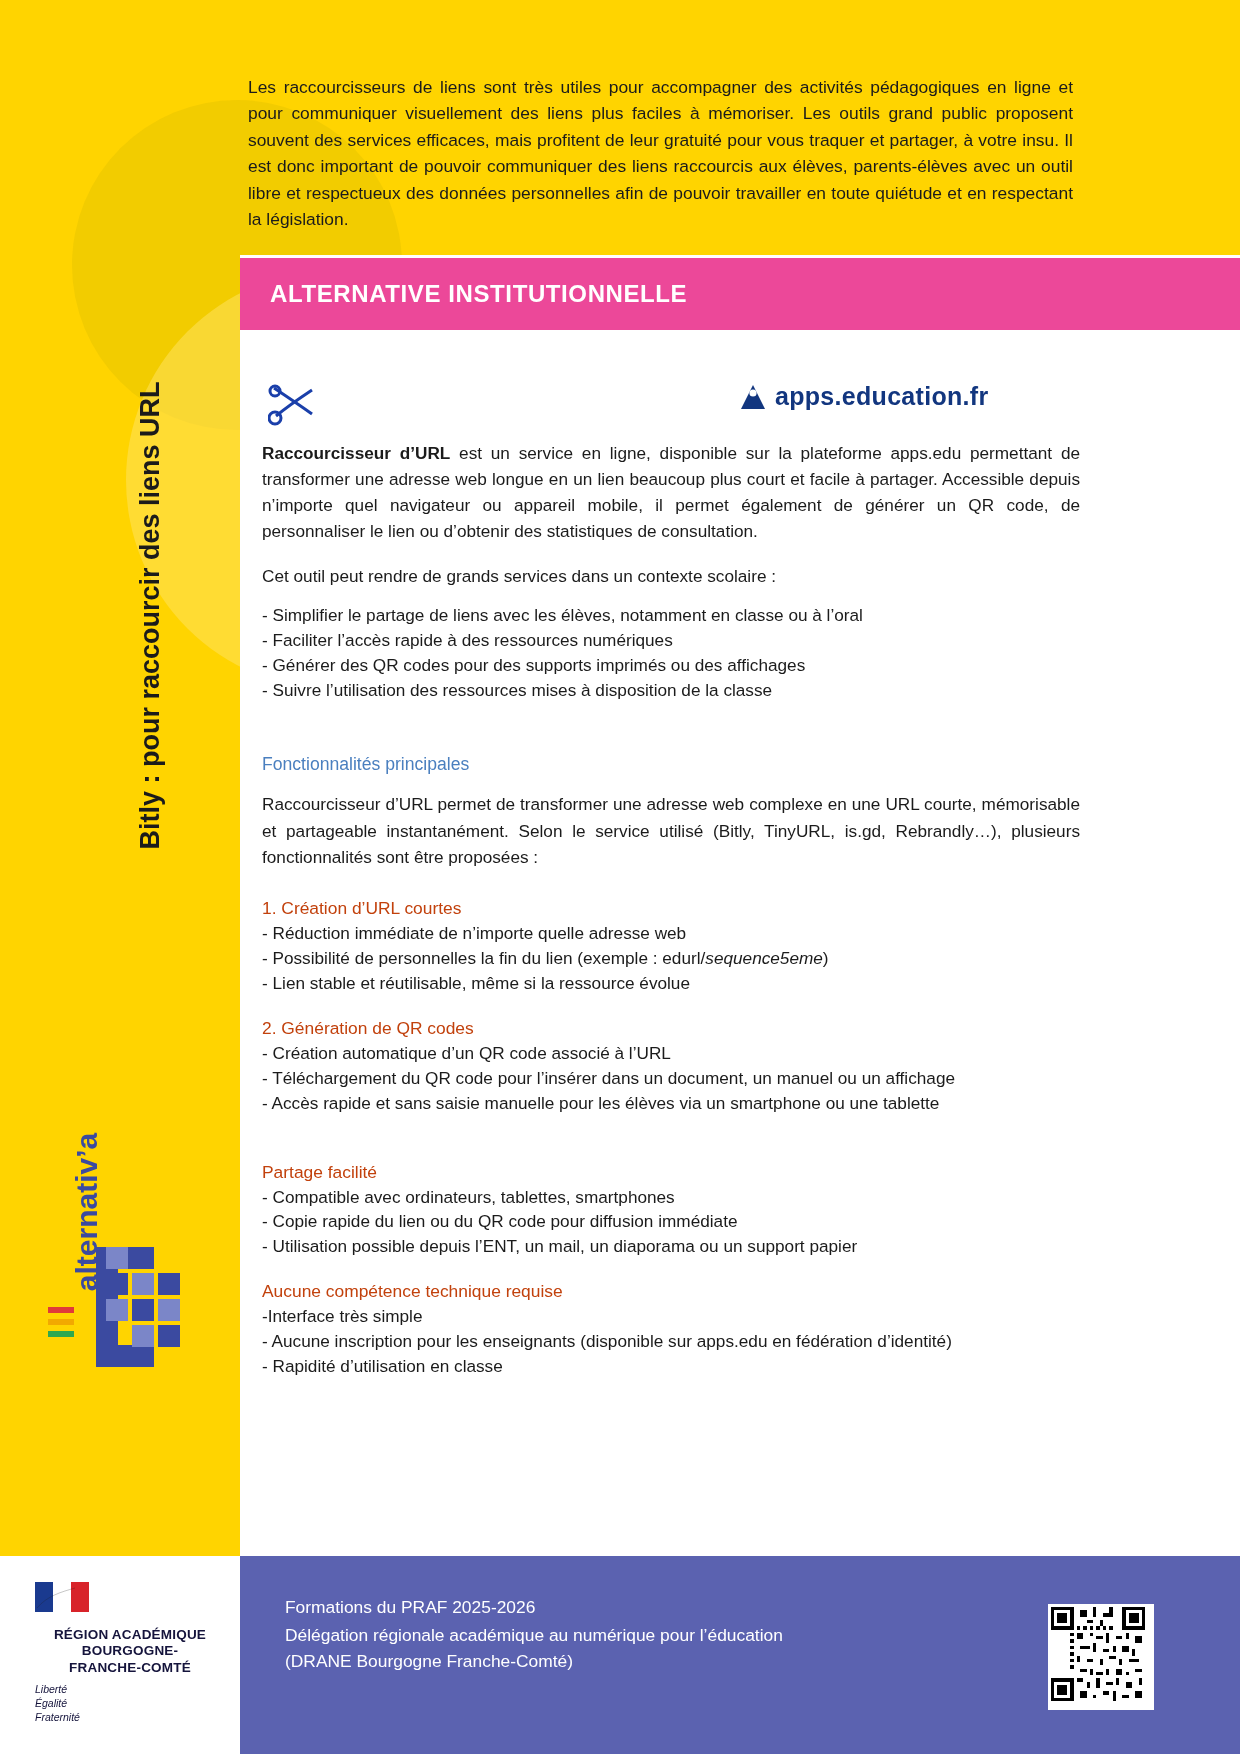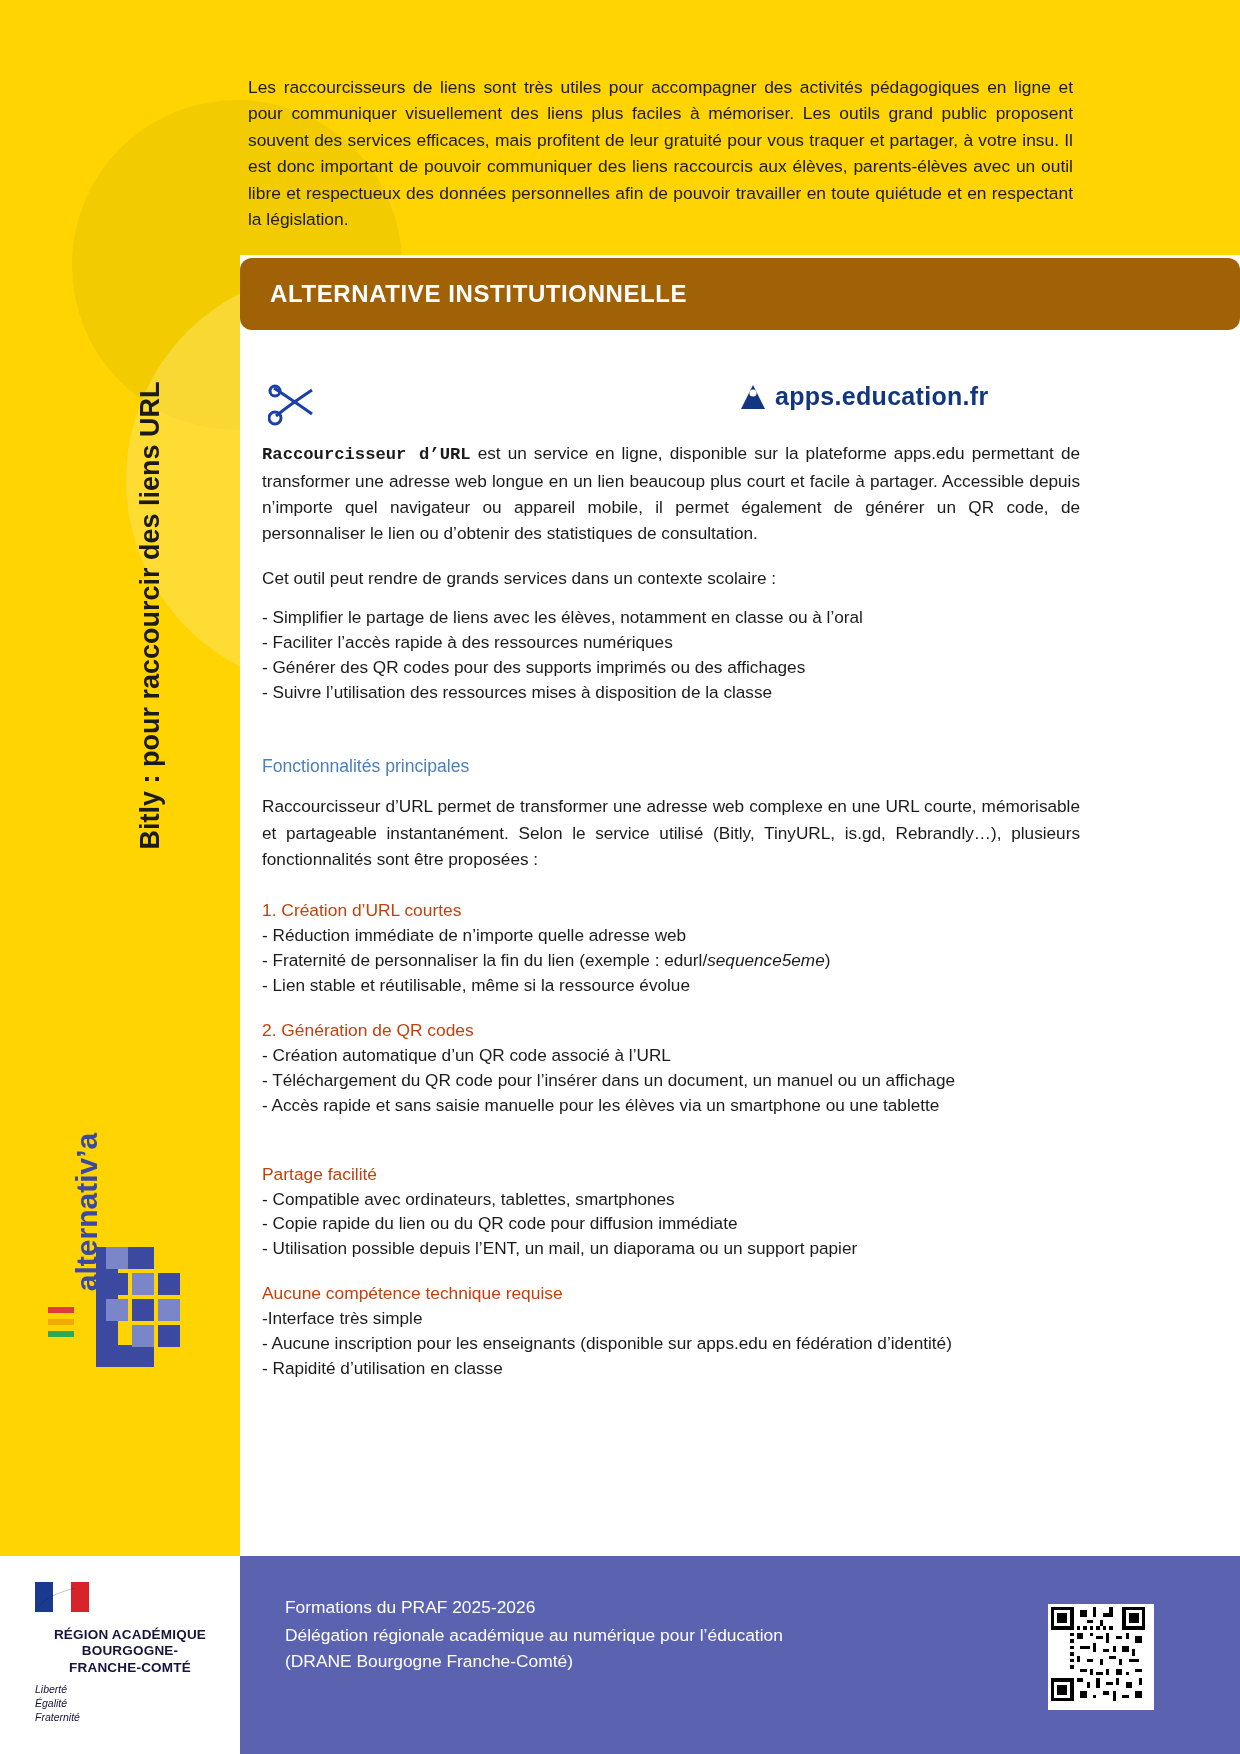--- a/index.html
+++ b/index.html
@@ -77,24 +77,23 @@
     text-align: justify;
   }
 
   
   .title-band {
     position: absolute;
     left: 240px;
     top: 258px;
     width: 1000px;
     height: 72px;
-    background: #a16207;
+    background: #ec4899;
     display: flex;
     align-items: center;
-    border-radius: 12px;
   }
   .title-band .title-text {
     margin-left: 30px;
     color: #ffffff;
     font-size: 24px;
     font-weight: bold;
     letter-spacing: 0.6px;
   }
 
   
@@ -153,21 +152,21 @@
     font-size: 17.2px;
     line-height: 1.52;
     text-align: justify;
     margin: 0 0 18px 0;
   }
   .p-plain {
     font-size: 17.2px;
     line-height: 1.52;
     margin: 0 0 14px 0;
   }
-  .bold-lead { font-weight: bold; font-family: Liberation Mono, monospace; }
+  .bold-lead { font-weight: bold; }
   .list-line {
     font-size: 17.2px;
     line-height: 1.45;
     margin: 0;
   }
   .spacer-30 { height: 30px; }
   .spacer-22 { height: 22px; }
   .spacer-16 { height: 16px; }
   .spacer-10 { height: 10px; }
   .subhead-blue {
@@ -332,21 +331,21 @@
 
   <p class="subhead-blue">Fonctionnalités principales</p>
 
   <p class="p-just">Raccourcisseur d’URL permet de transformer une adresse web complexe en une URL courte, mémorisable et partageable instantanément. Selon le service utilisé (Bitly, TinyURL, is.gd, Rebrandly…), plusieurs fonctionnalités sont être proposées :</p>
 
   <div class="spacer-10"></div>
 
   <p class="section-head">1. Création d’URL courtes</p>
   <p class="list-line">- Réduction immédiate de n’importe quelle adresse web</p>
   <p class="list-line">
-    <span>- Fraternité de personnaliser la fin du lien (exemple : edurl/</span><span class="italic">sequence5eme</span><span>)</span>
+    <span>- Possibilité de personnelles la fin du lien (exemple : edurl/</span><span class="italic">sequence5eme</span><span>)</span>
   </p>
   <p class="list-line">- Lien stable et réutilisable, même si la ressource évolue</p>
 
   <div class="spacer-22"></div>
 
   <p class="section-head">2. Génération de QR codes</p>
   <p class="list-line">- Création automatique d’un QR code associé à l’URL</p>
   <p class="list-line">- Téléchargement du QR code pour l’insérer dans un document, un manuel ou un affichage</p>
   <p class="list-line">- Accès rapide et sans saisie manuelle pour les élèves via un smartphone ou une tablette</p>
 

